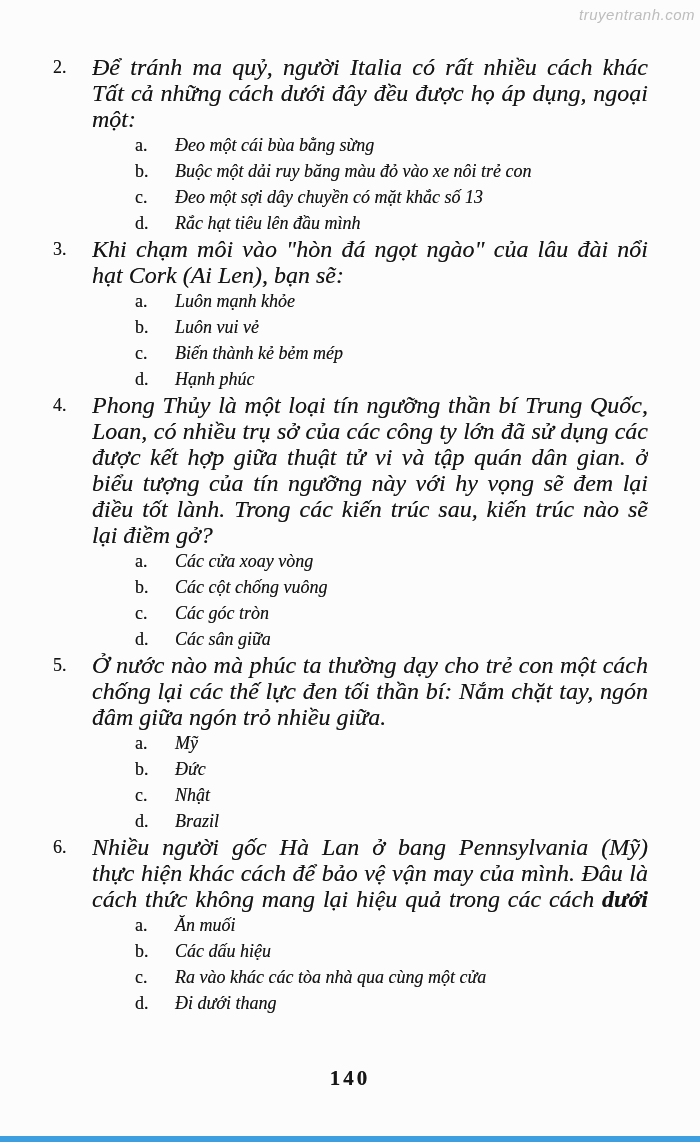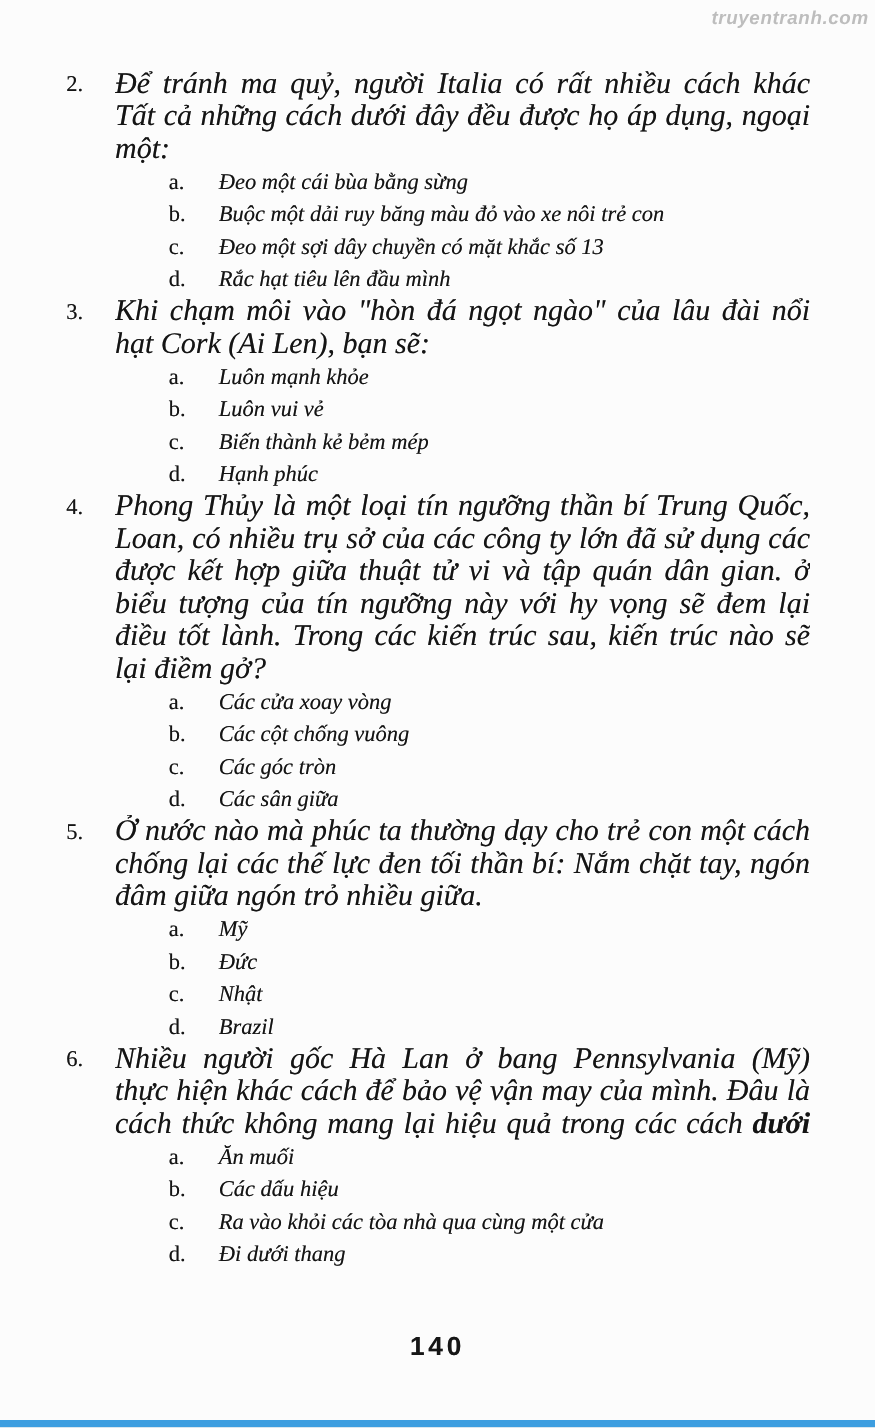--- a/index.html
+++ b/index.html
@@ -13,21 +13,21 @@
     font-family: "Liberation Serif", serif;
     color: #141414;
     text-shadow: 0 0 0.5px rgba(20,20,20,0.55);
   }
   .watermark {
     position: absolute;
     top: 6px;
     right: 5px;
     font-family: "Liberation Sans", sans-serif;
     font-style: italic;
-    font-weight: bold;
+    font-weight: normal;
     font-size: 15px;
     letter-spacing: 0.5px;
     color: #bdbdbd;
     text-shadow: none;
   }
   .content {
     position: absolute;
     top: 54px;
     left: 53px;
     width: 595px;
@@ -64,21 +64,21 @@
     overflow: hidden;
   }
   .opt-letter { width: 40px; flex: none; }
   .opt-text { flex: 1; white-space: nowrap; font-style: italic; }
   .page-number {
     position: absolute;
     top: 1066px;
     left: 0;
     width: 700px;
     text-align: center;
-    font-family: Liberation Sans, sans-serif;
+    font-family: Liberation Serif, serif;
     font-weight: bold;
     font-size: 21px;
     letter-spacing: 3px;
     color: #161616;
   }
   .bottom-bar {
     position: absolute;
     left: 0;
     bottom: 0;
     width: 700px;
@@ -223,21 +223,21 @@
             <div class="opt">
               <span class="opt-letter">a.</span>
               <span class="opt-text">Ăn muối</span>
             </div>
             <div class="opt">
               <span class="opt-letter">b.</span>
               <span class="opt-text">Các dấu hiệu</span>
             </div>
             <div class="opt">
               <span class="opt-letter">c.</span>
-              <span class="opt-text">Ra vào khỏi các tòa nhà qua cùng một cửa</span>
+              <span class="opt-text">Ra vào khác các tòa nhà qua cùng một cửa</span>
             </div>
             <div class="opt">
               <span class="opt-letter">d.</span>
               <span class="opt-text">Đi dưới thang</span>
             </div>
           </div>
     </div>
   </div>
 </div>
 

